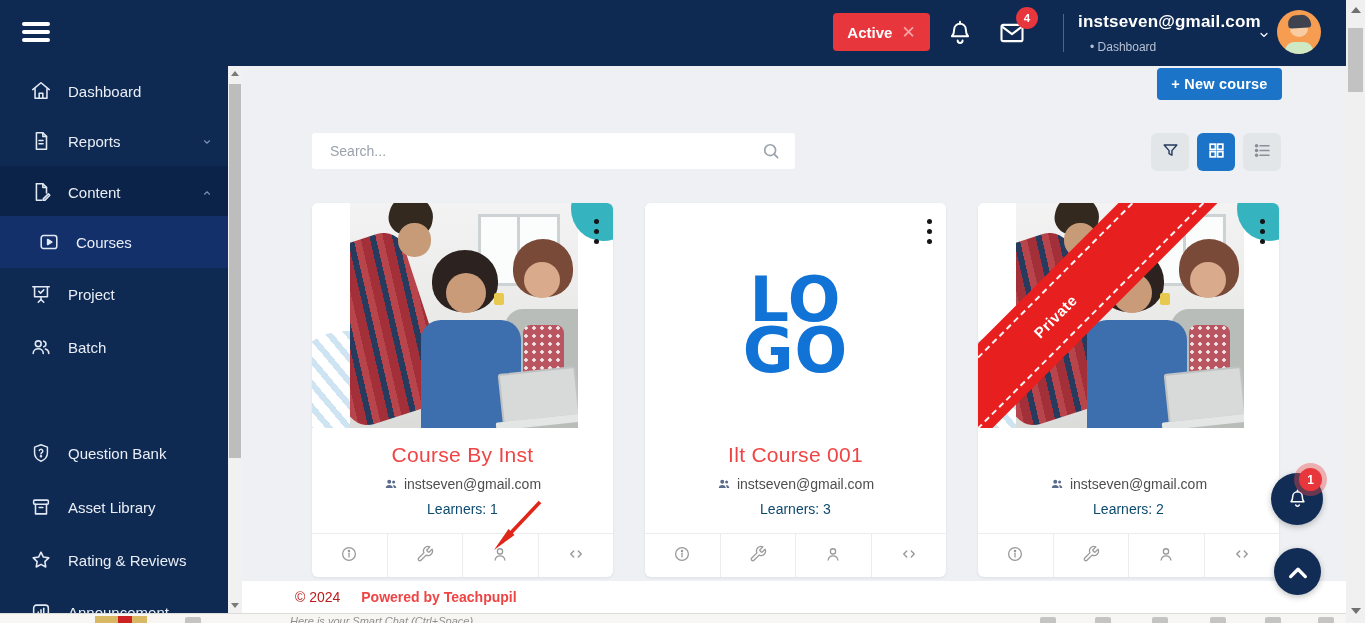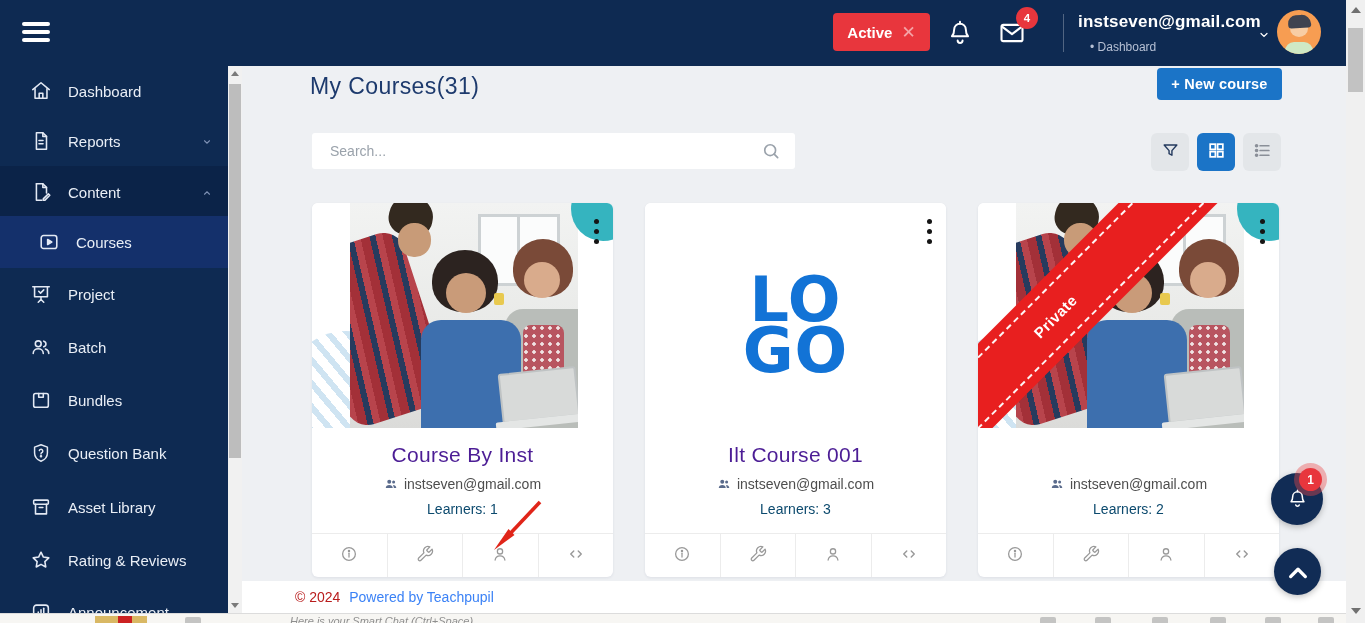--- a/index.html
+++ b/index.html
@@ -104,33 +104,33 @@
   .logo-media { position:absolute; left:0; top:0; width:100%; height:225px; display:flex; flex-direction:column; align-items:center; justify-content:center; padding-top:20px; }
   .logo-media div { color:#1273d6; font-size:62px; line-height:.82; font-weight:800; letter-spacing:1px; font-family:"DejaVu Sans",sans-serif; }
 
   
   .ribbon { position:absolute; left:-118px; top:78px; width:390px; height:70px; background:#e81f1f; transform:rotate(-45deg); z-index:4;
     display:flex; align-items:center; justify-content:center; }
   .ribbon .inner { width:100%; height:52px; border-top:2px dashed rgba(255,255,255,.95); border-bottom:2px dashed rgba(255,255,255,.95);
     display:flex; align-items:center; justify-content:center; }
   .ribbon .inner span { color:#fff; font-weight:700; font-size:15px; letter-spacing:.5px; }
 
-  .card-title { position:absolute; left:0; top:240px; width:100%; text-align:center; font-size:21px; color:#4c1d95; font-weight:500; letter-spacing:.3px; }
+  .card-title { position:absolute; left:0; top:240px; width:100%; text-align:center; font-size:21px; color:#ef4444; font-weight:500; letter-spacing:.3px; }
   .card-email { position:absolute; left:0; top:273px; width:100%; display:flex; align-items:center; justify-content:center; gap:6px;
     font-size:14px; color:#4e4e4e; }
   .card-email .pico { color:#5a6b8c; display:flex; }
   .card-learners { position:absolute; left:0; top:298px; width:100%; text-align:center; font-size:14px; color:#0c4a6e; }
   .actions { position:absolute; left:0; top:330px; width:100%; height:44px; border-top:1px solid #ececec; display:flex; }
   .actions .act { flex:1; display:flex; align-items:center; justify-content:center; color:#999; border-right:1px solid #ececec; cursor:pointer; }
   .actions .act:last-child { border-right:none; }
 
   
   .footer { position:absolute; left:0; top:515px; width:1104px; height:32px; background:#fff; }
   .footer .txt { position:absolute; left:53px; top:0; line-height:32px; font-size:14px; }
-  .footer .c { color:#b91c1c; } .footer .p { color:#3b82f6; font-weight:400; margin-left:5px; }
+  .footer .c { color:#b91c1c; } .footer .p { color:#ef4444; font-weight:700; margin-left:17px; }
   .chat-strip { position:absolute; left:0; top:613px; width:1346px; height:17px; background:#f7f6f3; border-top:1px solid #dcdcdc; overflow:hidden; z-index:45;font-style:italic; }
   .chat-strip .txt { position:absolute; left:290px; top:1px; font-size:11px; color:#8f8f8f; white-space:nowrap; }
   .chat-strip .frag-gold { position:absolute; left:95px; top:2px; width:52px; height:8px; background:#d9b864; }
   .chat-strip .frag-red { position:absolute; left:118px; top:2px; width:14px; height:8px; background:#cc2222; }
   .chat-strip .g { position:absolute; top:3px; width:16px; height:7px; background:#9a9a9a; opacity:.55; border-radius:2px 2px 0 0; }
 
   
   .float-bell { position:absolute; left:1271px; top:473px; width:52px; height:52px; border-radius:50%; background:#112c55;
     display:flex; align-items:center; justify-content:center; color:#fff; z-index:50; cursor:pointer; box-shadow:0 2px 6px rgba(0,0,0,.25); }
   .float-bell .badge { position:absolute; left:28px; top:-5px; width:23px; height:23px; border-radius:50%; background:#e8363d;
@@ -269,29 +269,20 @@
         <svg width="22" height="22" viewBox="0 0 24 24" fill="none" stroke="currentColor" stroke-width="1.7" stroke-linecap="round" stroke-linejoin="round">
           <circle cx="9" cy="8.5" r="3.2"></circle>
             <path d="M3.5 19c0-3 2.5-5 5.5-5s5.5 2 5.5 5"></path>
             <path d="M15 5.6a3.2 3.2 0 0 1 0 6.2"></path>
             <path d="M16.8 14.3c2.2.7 3.7 2.4 3.7 4.7"></path>
           </svg>
       </span>
       <span class="lbl">Batch</span>
     </div>
 
-    <div class="side-item" style="top:308px">
-      <span class="ico">
-        <svg width="22" height="22" viewBox="0 0 24 24" fill="none" stroke="currentColor" stroke-width="1.7" stroke-linecap="round" stroke-linejoin="round">
-          <rect x="4" y="5" width="16" height="15" rx="2"></rect>
-            <path d="M9.5 5v4h5V5"></path>
-          </svg>
-      </span>
-      <span class="lbl">Bundles</span>
-    </div>
 
     <div class="side-item" style="top:361px">
       <span class="ico">
         <svg width="22" height="22" viewBox="0 0 24 24" fill="none" stroke="currentColor" stroke-width="1.6" stroke-linecap="round" stroke-linejoin="round">
           <path d="M12 3l7 2.6V12c0 4.4-2.9 7.4-7 9-4.1-1.6-7-4.6-7-9V5.6z"></path>
           <path d="M10.2 9.3a1.9 1.9 0 1 1 2.6 2.3c-.6.3-.8.7-.8 1.4"></path>
             <circle cx="12" cy="15.6" r="0.6" fill="currentColor"></circle>
           </svg>
       </span>
       <span class="lbl">Question Bank</span>
@@ -330,21 +321,20 @@
     </div>
   </div>
 
   <div class="side-scroll">
     <div class="arrow-up"></div>
     <div class="thumb"></div>
     <div class="arrow-down"></div>
   </div>
 
   <div class="main">
-    <div class="page-title">My Courses(31)</div>
     <div class="new-course">+ New course</div>
 
     <div class="searchbox">
       <input type="text" placeholder="Search..." style="">
       <span class="mag">
         <svg width="20" height="20" viewBox="0 0 24 24" fill="none" stroke="currentColor" stroke-width="2" stroke-linecap="round">
           <circle cx="11" cy="11" r="6.5"></circle>
             <path d="M15.8 15.8 20 20"></path>
           </svg>
       </span>

